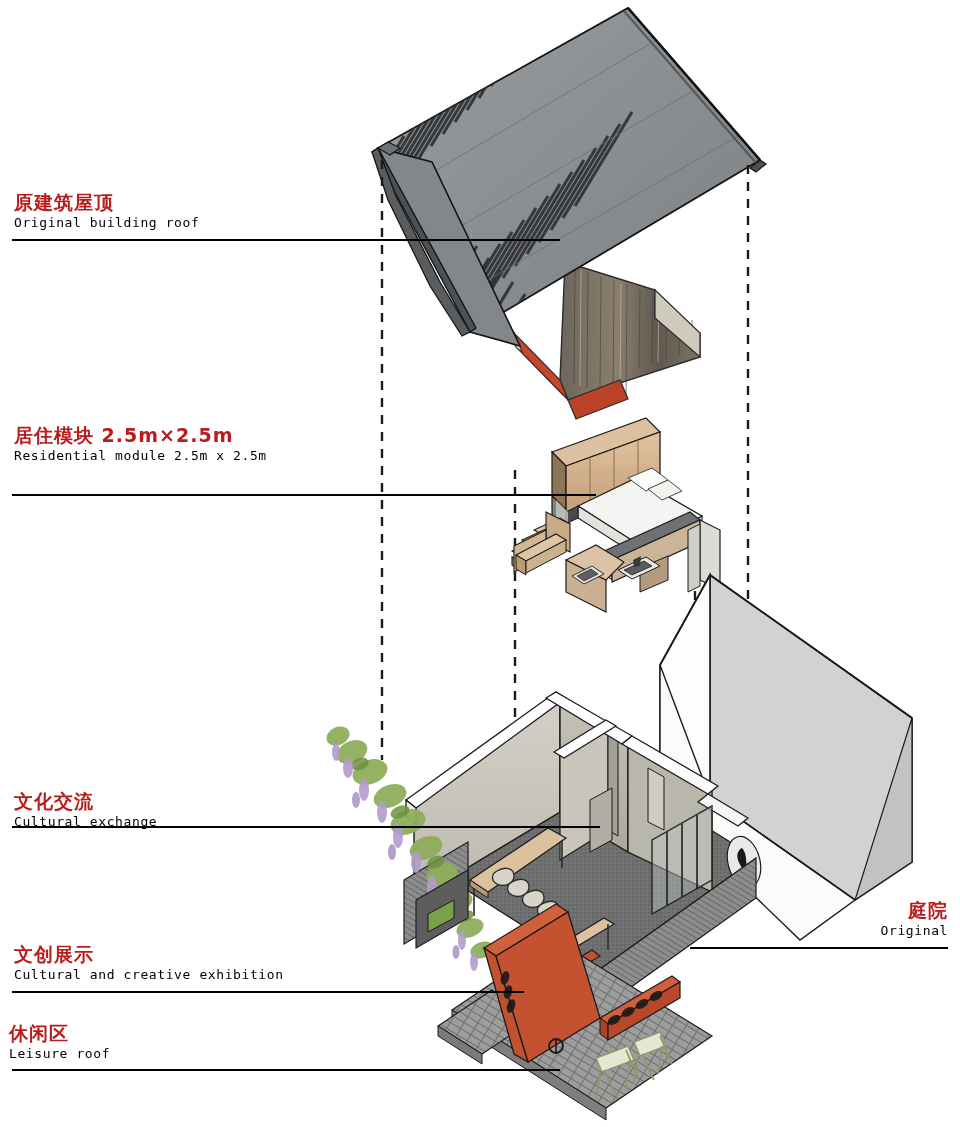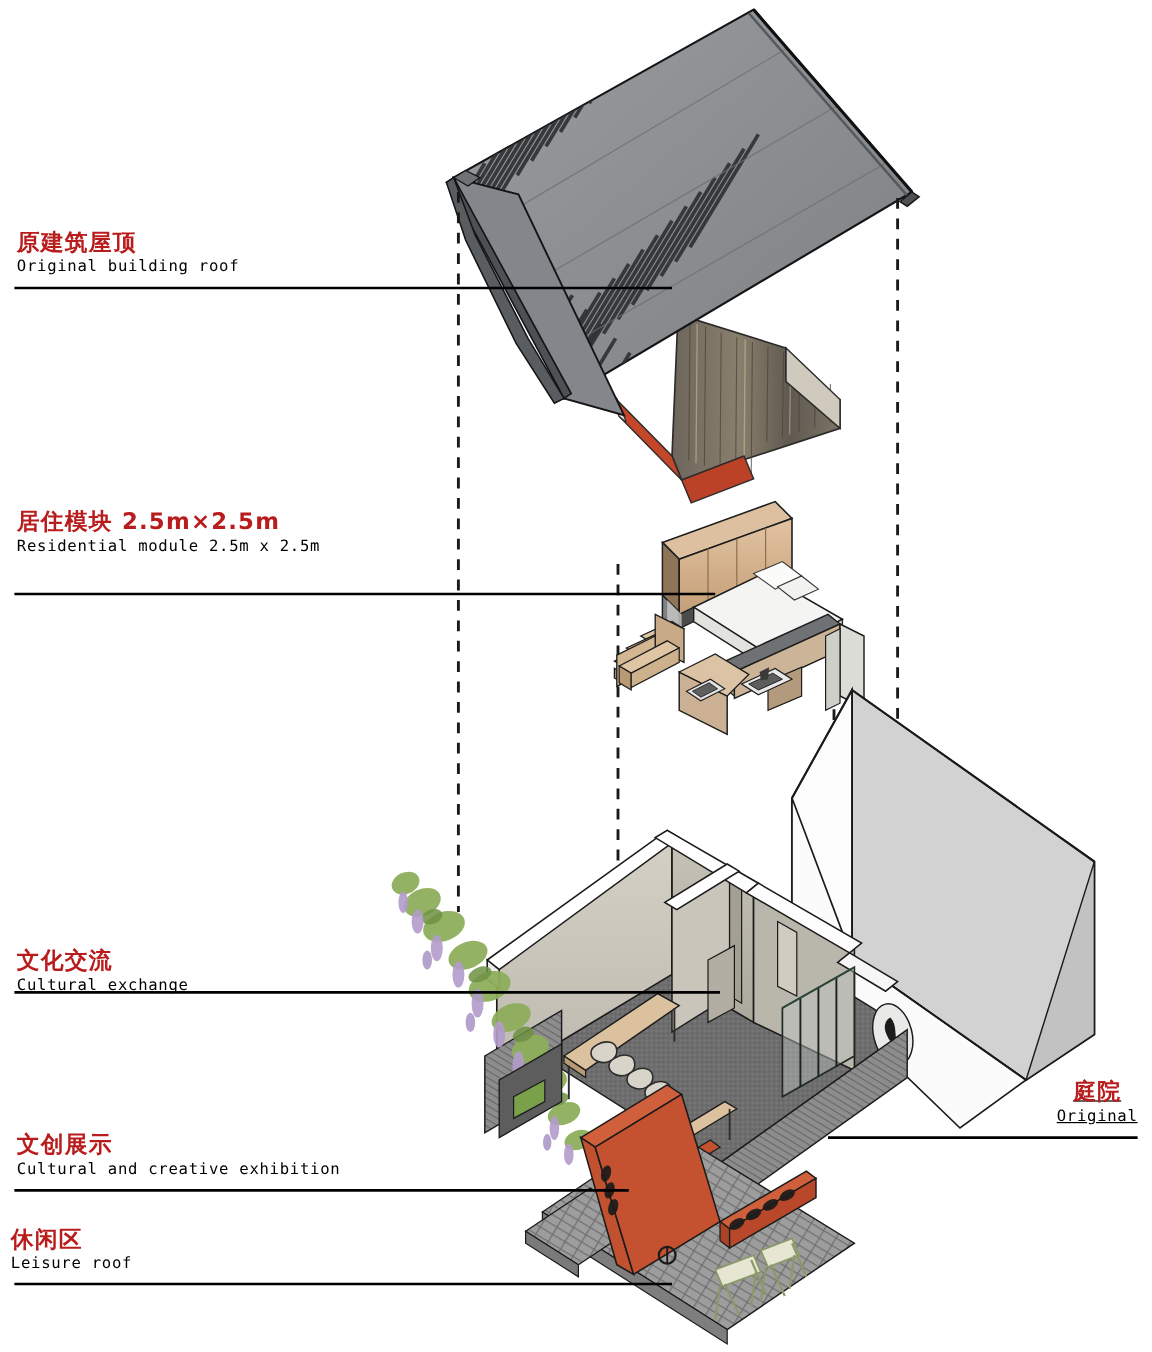--- a/index.html
+++ b/index.html
@@ -14,21 +14,21 @@
   .label-cn{
     font-family:"DejaVu Sans","Liberation Sans",sans-serif;
     font-weight:700;font-size:19px;color:#b91c1c;letter-spacing:1px;
     white-space:nowrap;line-height:1.15;
   }
   .label-en{
     font-family:"DejaVu Sans Mono","Liberation Mono",monospace;
     font-size:13px;color:#000;letter-spacing:0.6px;
     white-space:nowrap;line-height:1.3;margin-top:1px;
   }
-  .label-block.right{text-align:center;text-decoration:underline;}
+  .label-block.right{text-align:right;}
 </style>
 </head>
 <body>
 
 <div id="stage">
 
   <svg id="art" viewBox="0 0 960 1127">
     <defs>
       <linearGradient id="gRoof" x1="0" y1="0" x2="1" y2="1">
         <stop offset="0" stop-color="#9a9da0"></stop>

